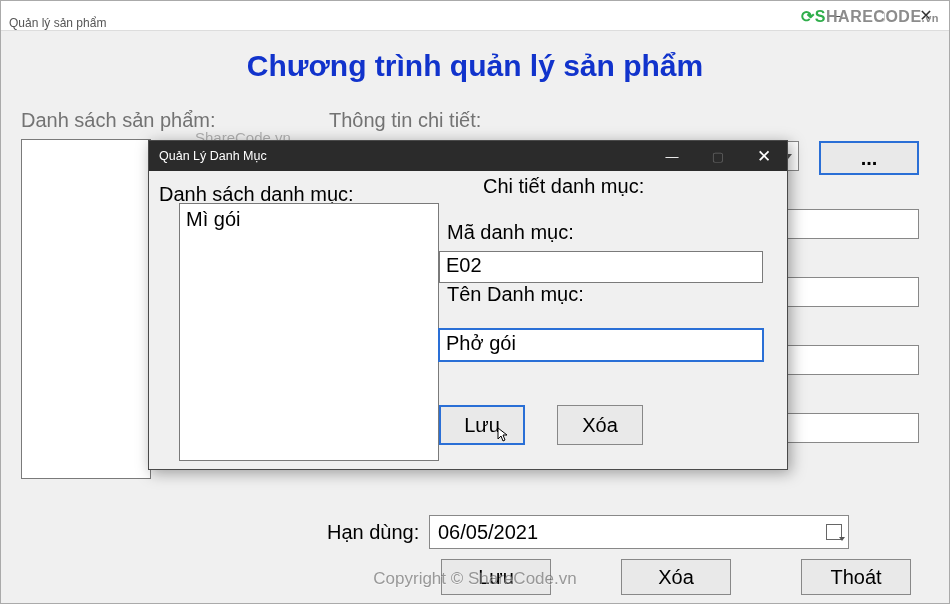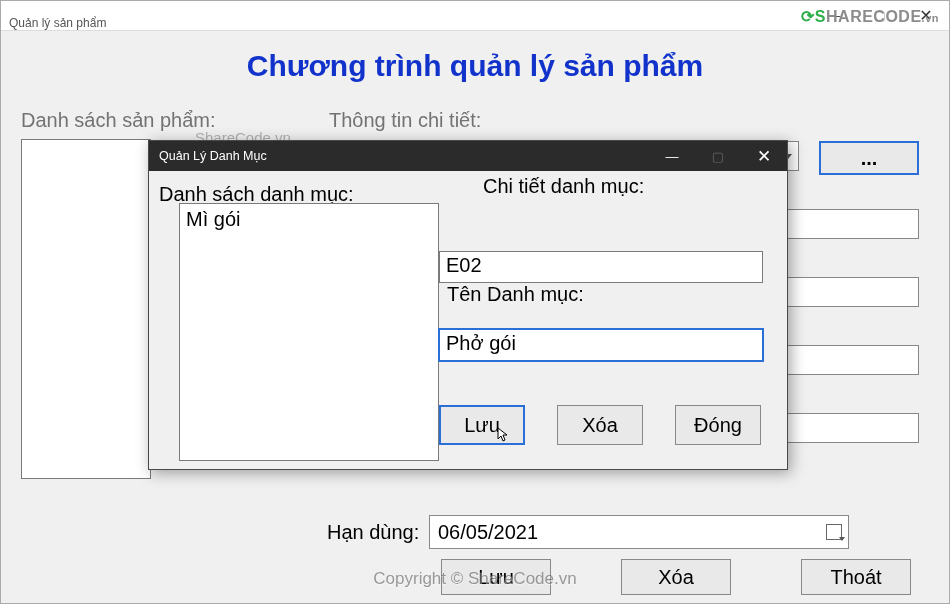--- a/index.html
+++ b/index.html
@@ -358,31 +358,31 @@
   </div>
 
   <div class="dlg-body">
     <div class="dlg-label dlg-l-list">Danh sách danh mục:</div>
     <div class="dlg-label dlg-l-detail">Chi tiết danh mục:</div>
 
     <div class="dlg-listbox">
       <div>Mì gói</div>
     </div>
 
+    <div class="dlg-fld-label code">Mã danh mục:</div>
     <div class="dlg-input code">E02</div>
 
     <div class="dlg-fld-label name">Tên Danh mục:</div>
     <div class="dlg-input name">Phở gói</div>
 
     <div class="dlg-btns">
       <div class="b save">
         <span>Lưu</span>
         <span class="cursor-glyph">
           <svg viewBox="0 0 12 16">
               <path d="M1 1 L1 12 L4 9 L6 14 L8 13 L6 8 L10 8 Z" fill="#fff" stroke="#000" stroke-width="1"></path>
             </svg>
         </span>
       </div>
       <div class="b">Xóa</div>
-      <div class="b">Đóng</div>
     </div>
   </div>
 </div>
 
 </body></html>

